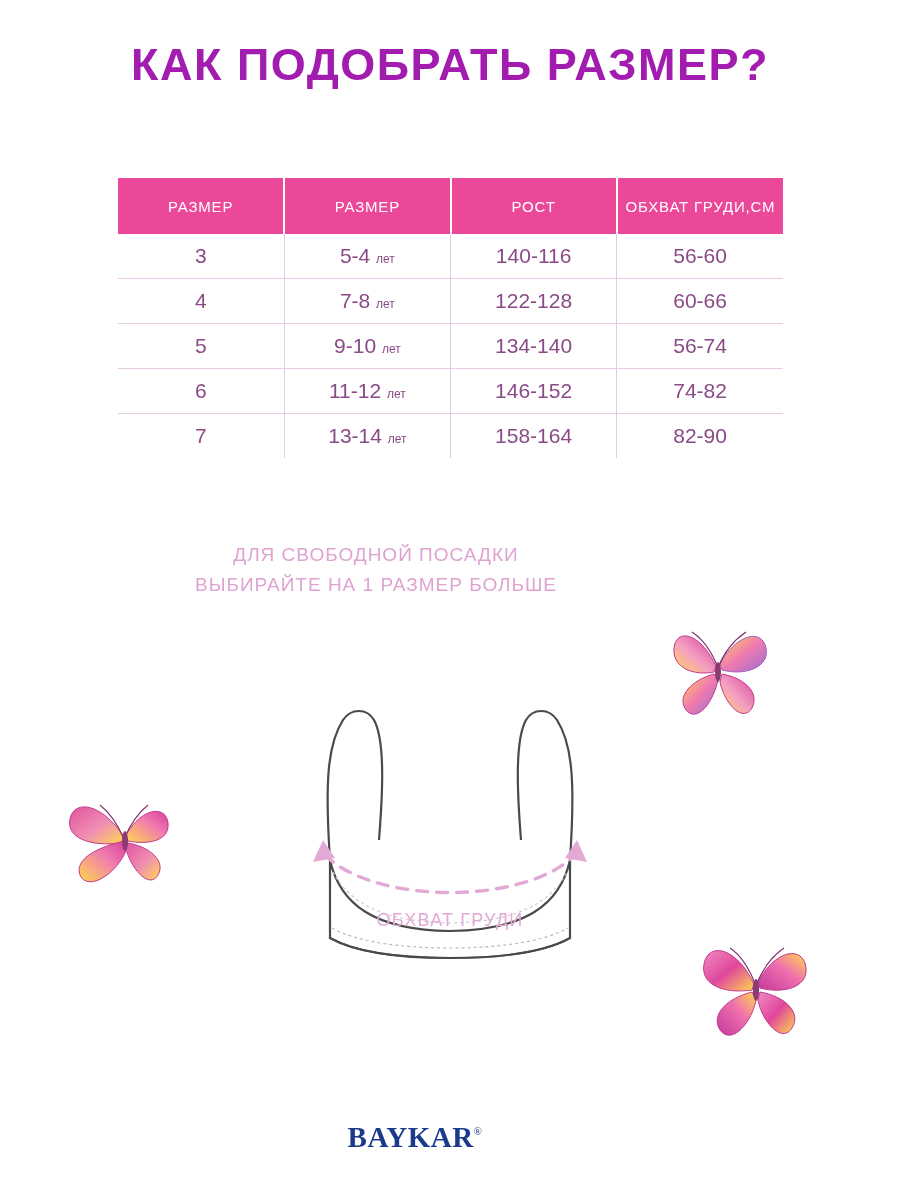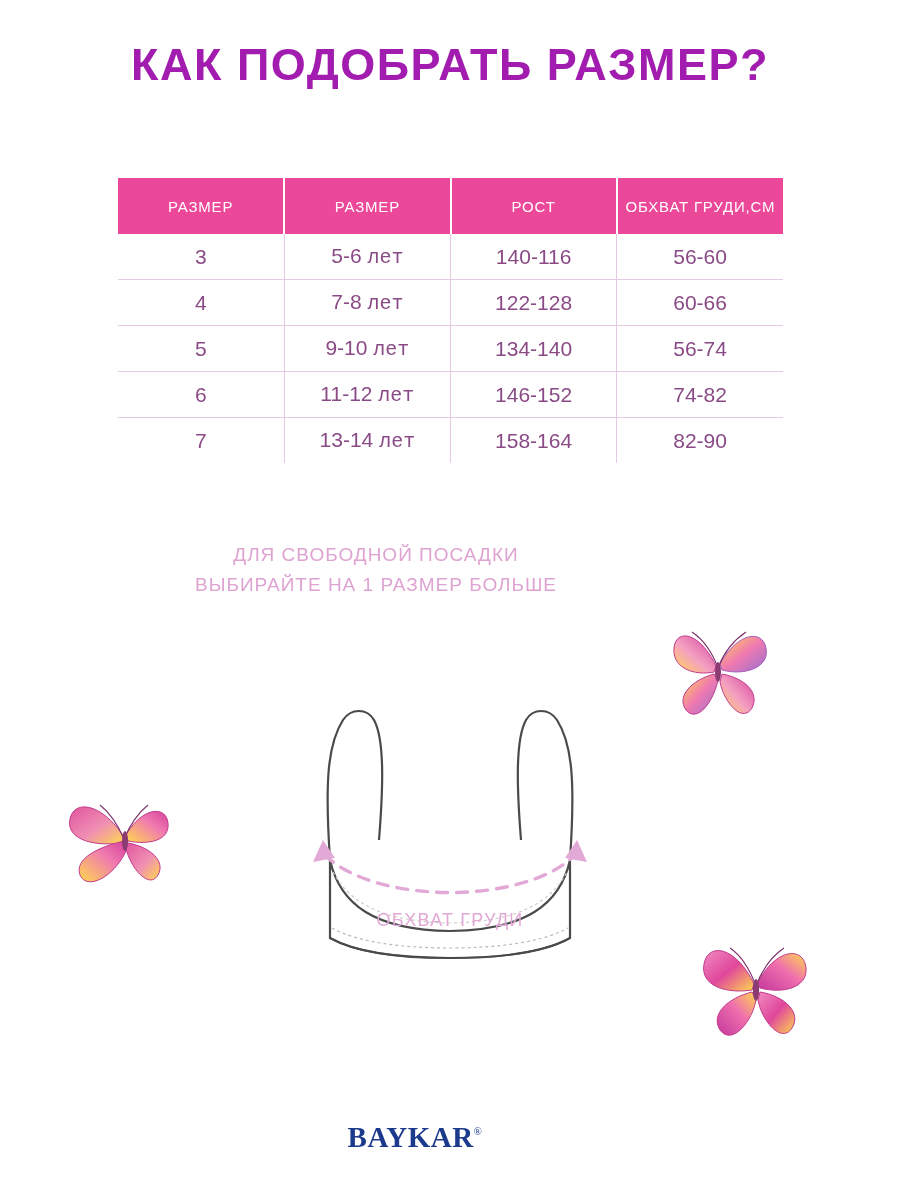--- a/index.html
+++ b/index.html
@@ -61,22 +61,21 @@
     border-bottom: 1px solid #e8c9e4;
     border-right: 1px solid #e8c9e4;
   }
   table.size-table tbody td:last-child {
     border-right: none;
   }
   table.size-table tbody tr:last-child td {
     border-bottom: none;
   }
   .unit {
-    font-size: 20px;
-    font-family: Liberation Mono, monospace;
+    font-size: 12px;
   }
 
   
   .note {
     position: absolute;
     top: 540px;
     left: 0;
     width: 752px;
     text-align: center;
     color: #dfa3d2;
@@ -145,21 +144,21 @@
       <tr>
         <th>РАЗМЕР</th>
         <th>РАЗМЕР</th>
         <th>РОСТ</th>
         <th>ОБХВАТ ГРУДИ,СМ</th>
       </tr>
     </thead>
     <tbody>
       <tr>
         <td>3</td>
-        <td><span>5-6</span> <span class="unit">лет</span></td>
+        <td><span>5-4</span> <span class="unit">лет</span></td>
         <td>140-116</td>
         <td>56-60</td>
       </tr>
       <tr>
         <td>4</td>
         <td><span>7-8</span> <span class="unit">лет</span></td>
         <td>122-128</td>
         <td>60-66</td>
       </tr>
       <tr>

